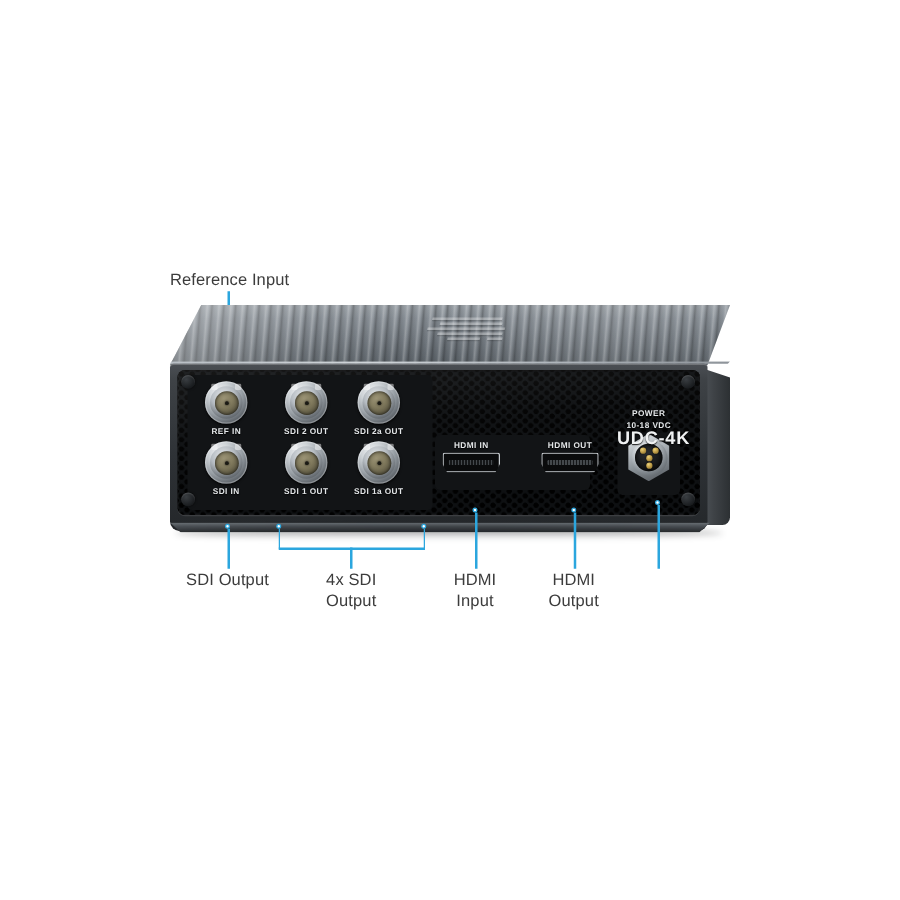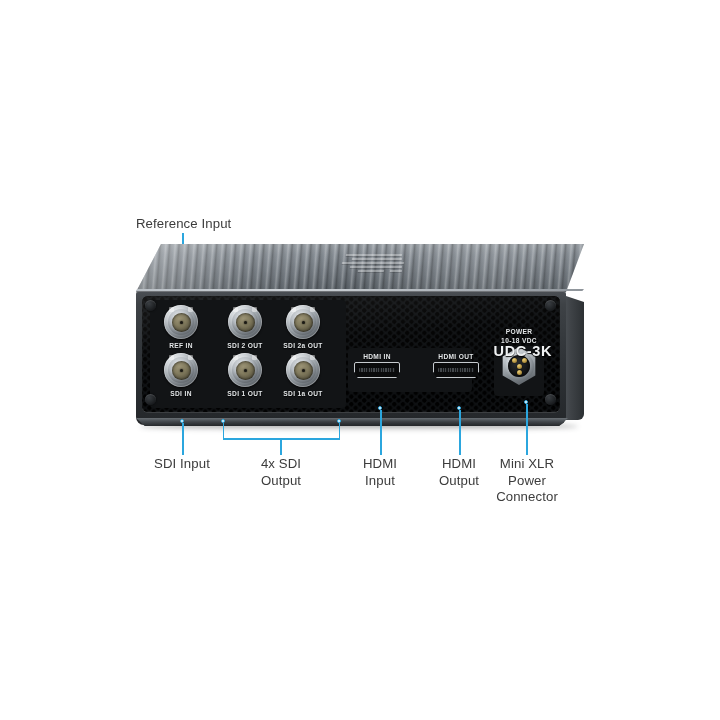--- a/index.html
+++ b/index.html
@@ -425,31 +425,31 @@
       <div class="xlr" style="left:364px; top:56px;">
         <span class="hexnut"></span>
         <span class="ring"></span>
         <span class="barrel"></span>
         <span class="p" style="left:12.0px; top:11.0px;"></span>
         <span class="p" style="left:21.5px; top:11.0px;"></span>
         <span class="p" style="left:16.8px; top:16.5px;"></span>
         <span class="p" style="left:16.8px; top:23.0px;"></span>
       </div>
 
-      <div class="brand">UDC-3K</div>
+      <div class="brand">UDC-4K</div>
 
     </div>
 
     <div class="base-strip"></div>
     <div class="base-shadow"></div>
   </div>
 
   <div class="dot" style="left:180px; top:419px;"></div>
   <div class="lead v" style="left:182px; top:423px; height:32px;"></div>
-  <div class="callout center" style="left:182px; top:456px;">SDI Input</div>
+  <div class="callout center" style="left:182px; top:456px;">SDI Output</div>
 
   <div class="dot" style="left:221px; top:419px;"></div>
   <div class="dot" style="left:337px; top:419px;"></div>
   <div class="lead v" style="left:222.5px; top:423px; height:16px;"></div>
   <div class="lead v" style="left:338.5px; top:423px; height:16px;"></div>
   <div class="lead h" style="left:222.5px; top:438px; width:117px;"></div>
   <div class="lead v" style="left:280px; top:438px; height:17px;"></div>
   <div class="callout center" style="left:281px; top:456px;">4x SDI
 Output</div>
 
@@ -458,17 +458,14 @@
   <div class="callout center" style="left:380px; top:456px;">HDMI
 Input</div>
 
   <div class="dot" style="left:457px; top:406px;"></div>
   <div class="lead v" style="left:459px; top:410px; height:45px;"></div>
   <div class="callout center" style="left:459px; top:456px;">HDMI
 Output</div>
 
   <div class="dot" style="left:524px; top:400px;"></div>
   <div class="lead v" style="left:526px; top:404px; height:51px;"></div>
-  <div class="callout center" style="left:527px; top:456px;">Mini XLR
-Power
-Connector</div>
 
 </div>
 
 </body></html>

